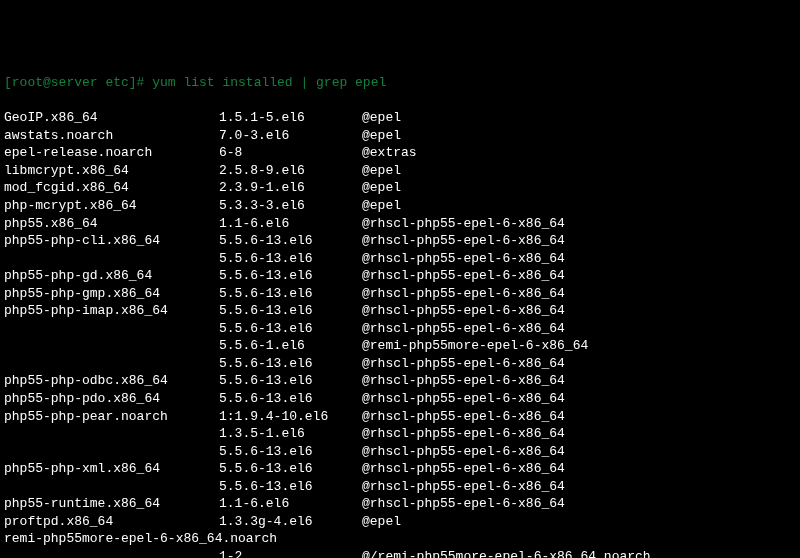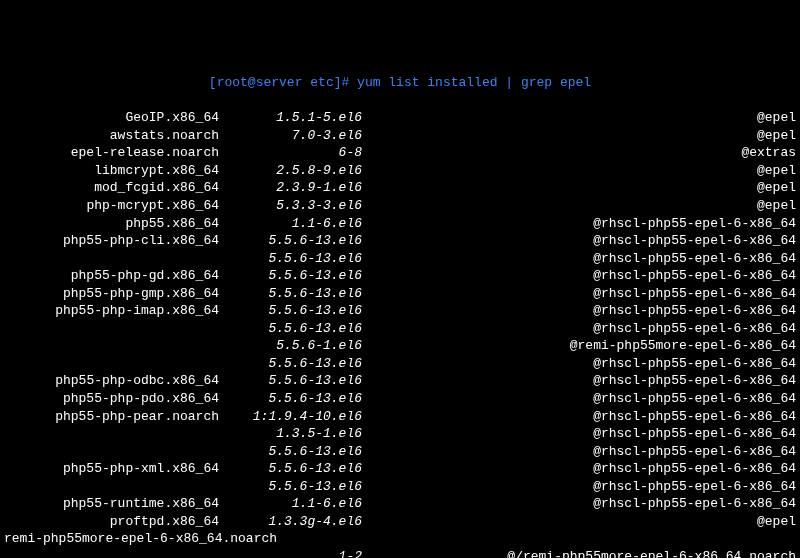--- a/index.html
+++ b/index.html
@@ -13,35 +13,32 @@
       font-family: 'Consolas', 'Courier New', monospace;
       font-size: 13px;
       line-height: 1.35;
       padding: 4px 4px;
       white-space: pre;
       width: 800px;
       height: 558px;
       overflow: hidden;
     }
     .prompt-line {
-      color: #3b82f6;
-      text-align: center;
+      color: #15803d;
     }
     .row {
       display: flex;
-      text-align: right;
     }
     .col-pkg {
       width: 215px;
       flex-shrink: 0;
     }
     .col-ver {
       width: 143px;
       flex-shrink: 0;
-      font-style: italic;
     }
     .col-repo {
       flex: 1;
       font-family: Liberation Mono, monospace;
     }
   </style>
 </head>
 <body>
 
 

